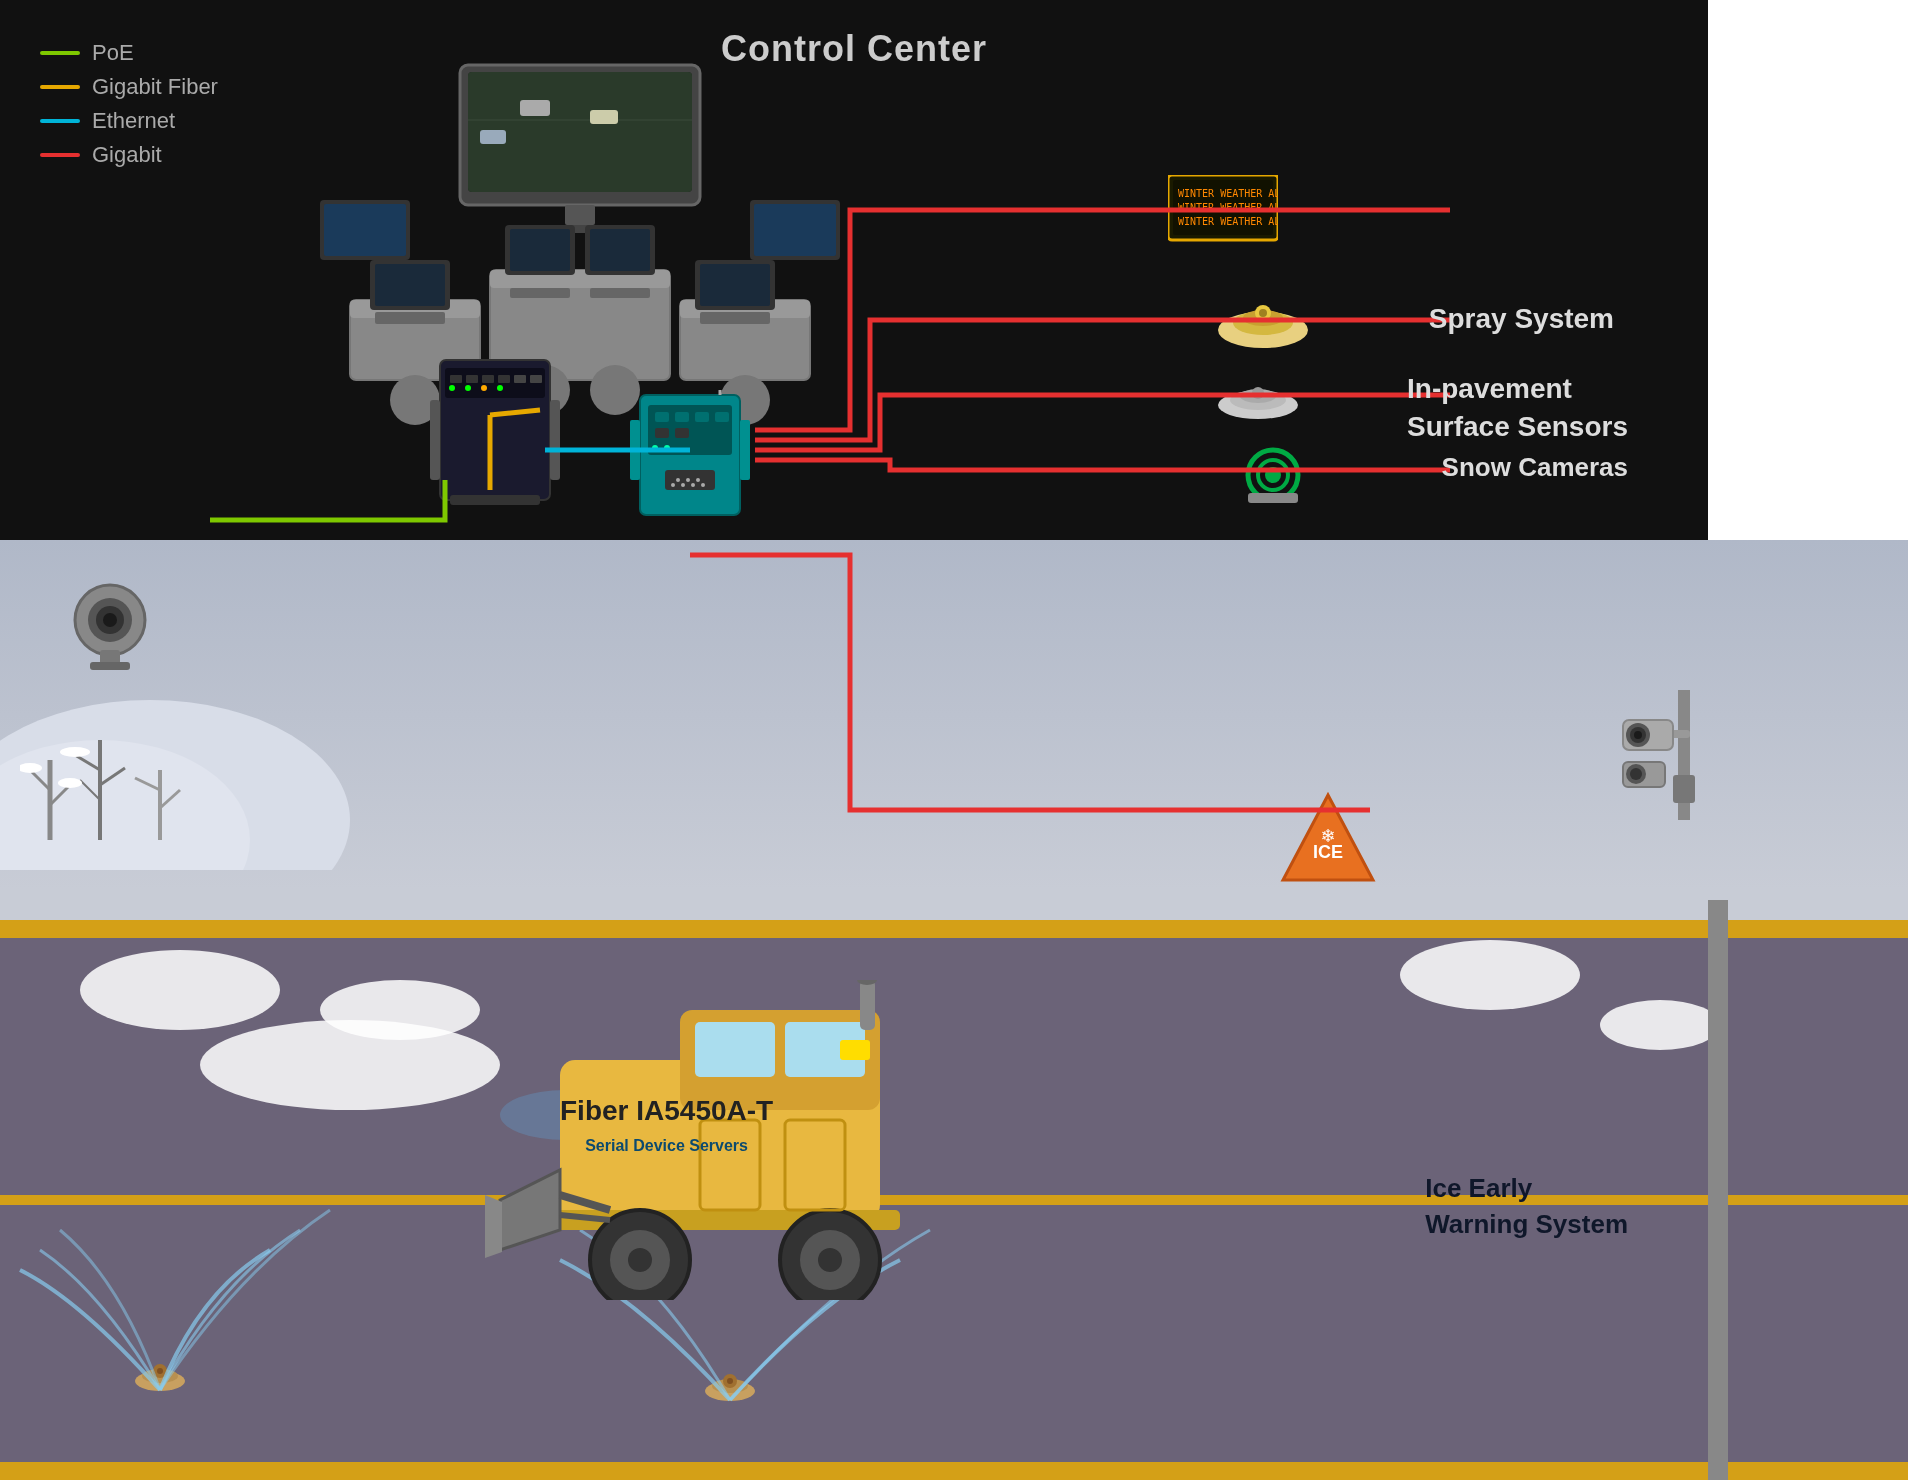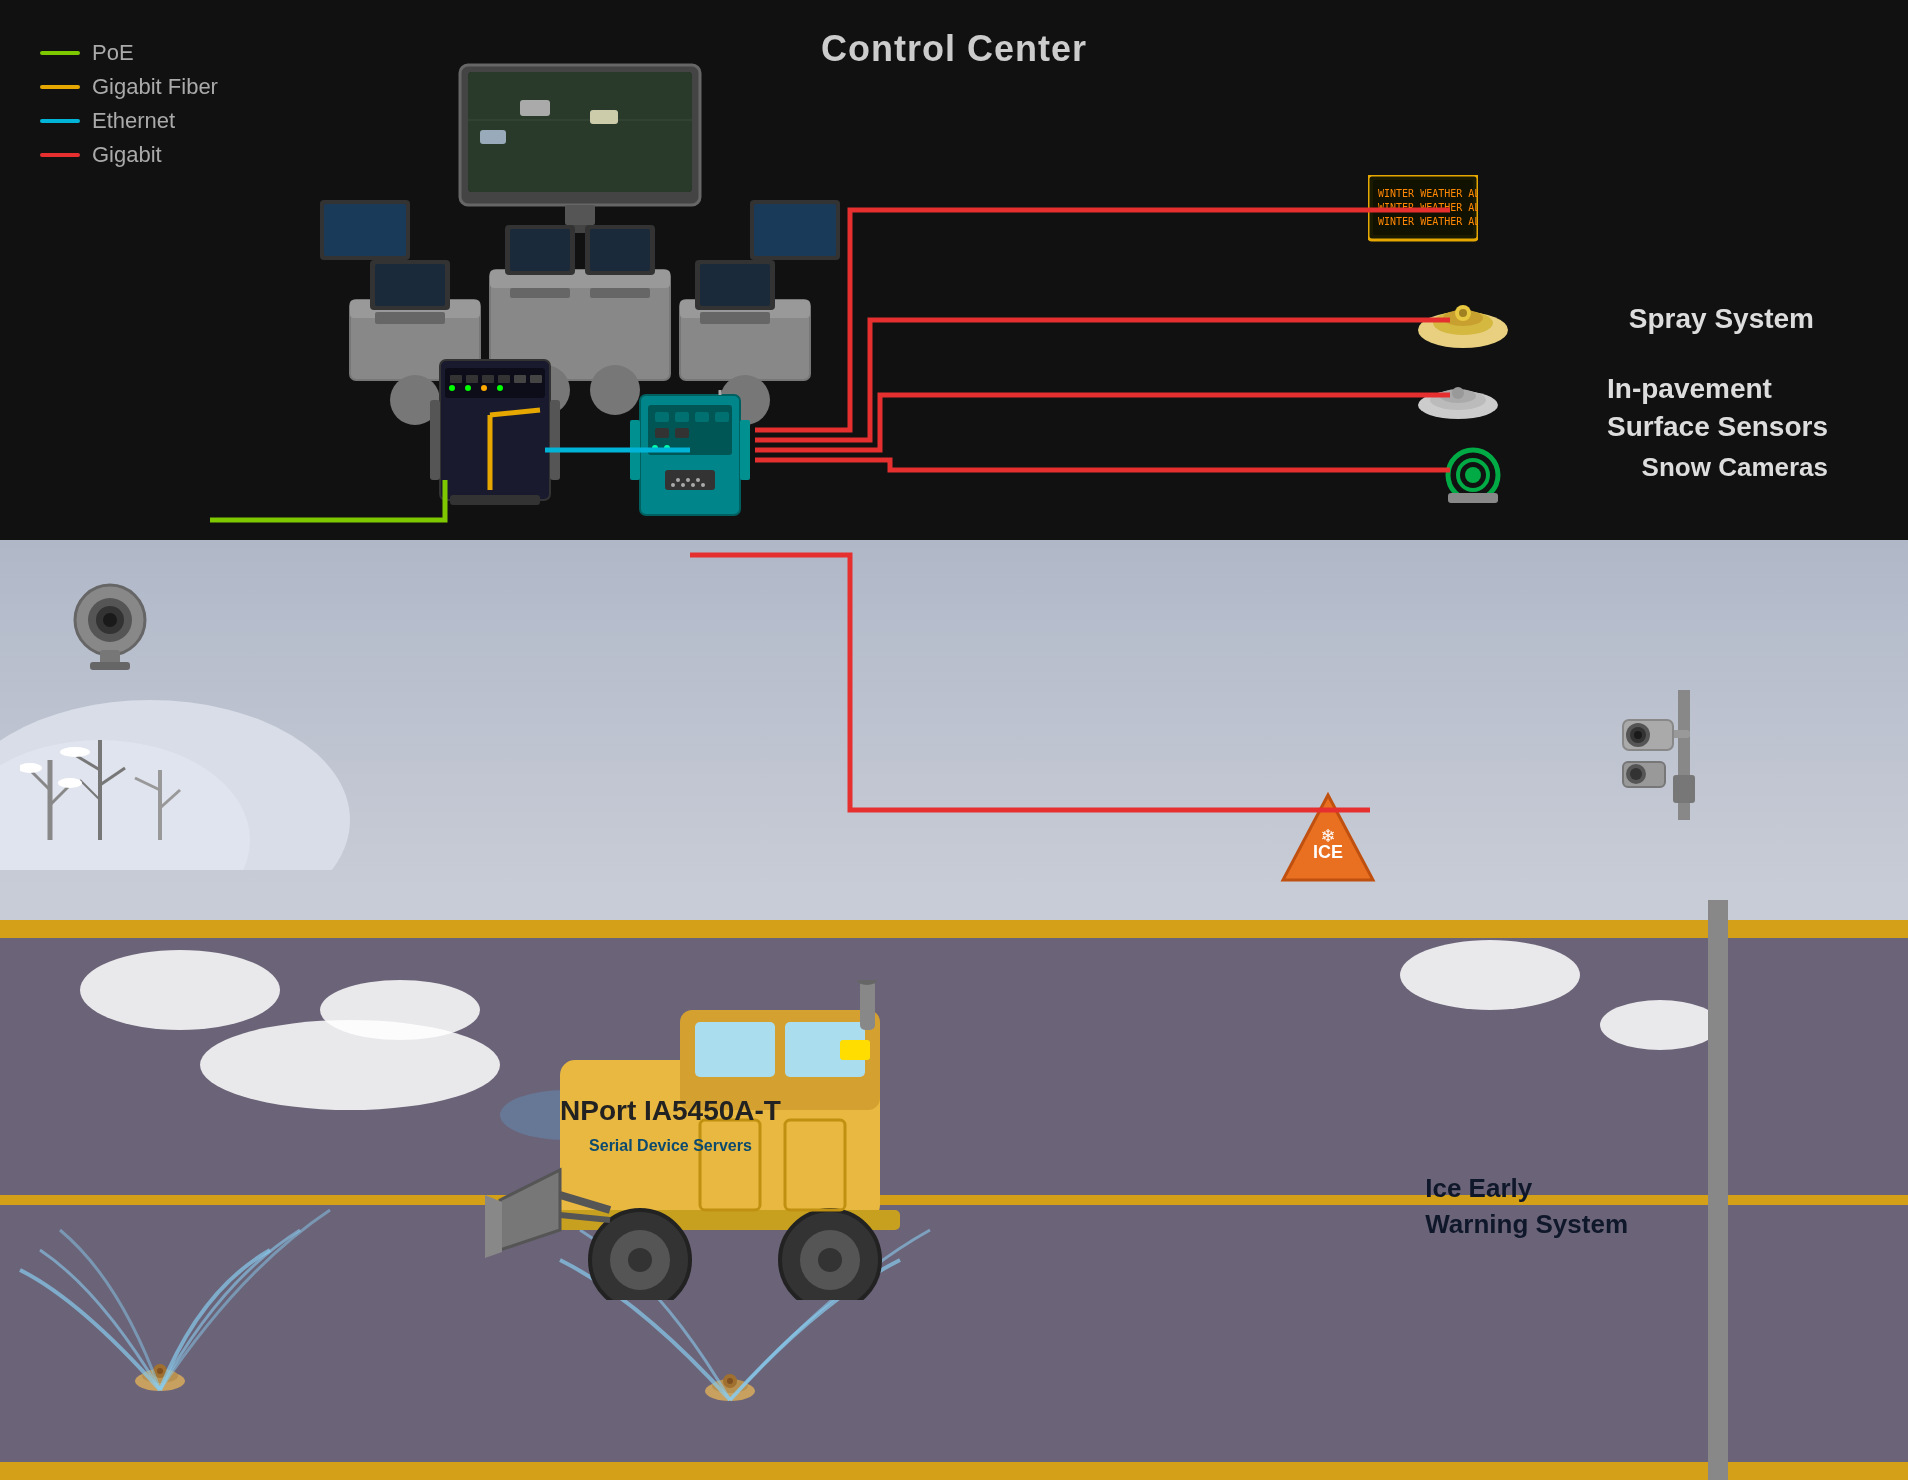--- a/index.html
+++ b/index.html
@@ -14,21 +14,21 @@
       width: 1908px;
       height: 1480px;
       position: relative;
       background: #fff;
     }
 
     
     .top-section {
       position: absolute;
       top: 0; left: 0;
-      width: 1908px;
+      width: 1708px;
       height: 540px;
       background: #111;
     }
 
     
     .bottom-section {
       position: absolute;
       top: 540px; left: 0;
       width: 1908px;
       height: 940px;
@@ -545,21 +545,21 @@
         <line x1="80" y1="235" x2="130" y2="240" stroke="#555" stroke-width="6"></line>
 
         <rect x="360" y="60" width="30" height="20" rx="3" fill="#ffdd00"></rect>
 
         <rect x="220" y="140" width="60" height="90" rx="5" fill="none" stroke="#c09010" stroke-width="3"></rect>
         <rect x="305" y="140" width="60" height="90" rx="5" fill="none" stroke="#c09010" stroke-width="3"></rect>
       </svg>
     </div>
 
     <div class="nport-label">
-      <span style="font-size:28px;">NPort IA5450A-T</span><br>
+      <span style="font-size:28px;">Fiber IA5450A-T</span><br>
       <span style="font-size:16px; color:#0c4a6e;">Serial Device Servers</span>
     </div>
 
     <div style="position:absolute; top:250px; right:530px;">
       <svg width="100" height="100" viewBox="0 0 100 100">
 
         <polygon points="50,5 95,90 5,90" fill="#e87020" stroke="#c05010" stroke-width="3"></polygon>
 
         <text x="50" y="68" text-anchor="middle" font-size="18" font-weight="bold" fill="white" font-family="Arial">ICE</text>
 

